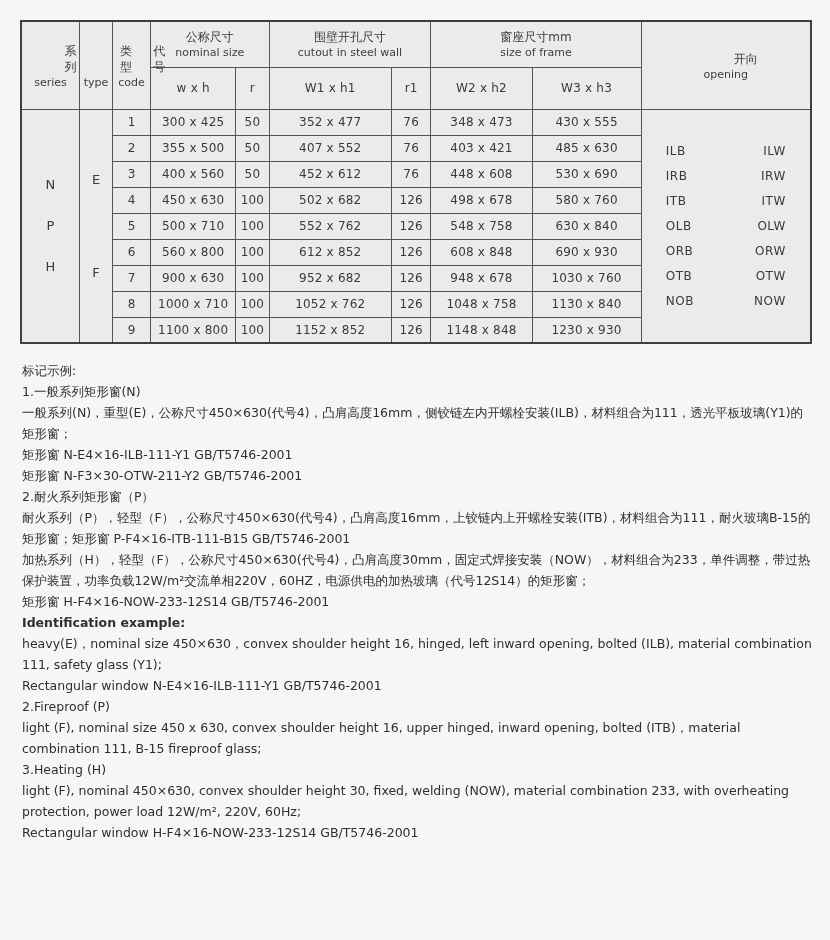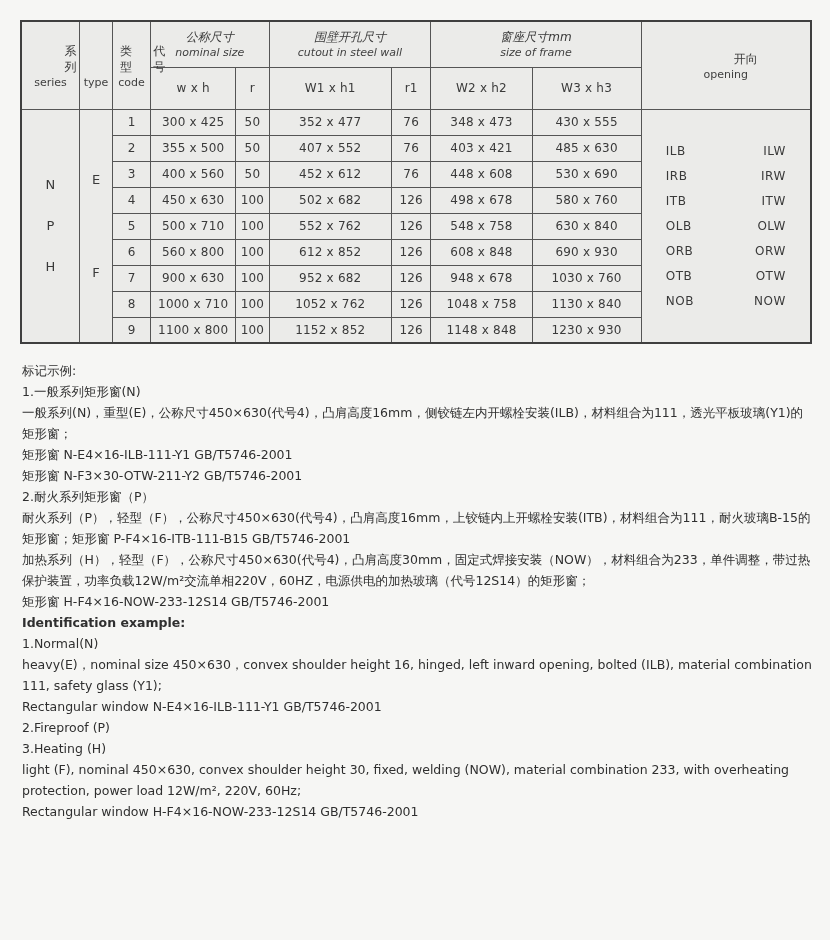--- a/index.html
+++ b/index.html
@@ -23,21 +23,21 @@
     font-weight:normal;padding:0;
     color:#3a3a3a;
   }
   table.dim{border:2px solid #3f3f3f;}
   tr.hdr1{height:46px;}
   tr.hdr2{height:42px;padding-left:39px;}
   tr.body{height:26px;}
   .zh{display:block;font-size:12px;line-height:16px;}
   .en{display:block;font-size:11px;line-height:15px;color:#3f3f3f;}
   .two-line .zh{margin-top:2px;margin-left:40px;}
-  th.top-group{vertical-align:middle;font-style:italic;}
+  th.top-group{vertical-align:middle;}
   td.num, th.sub{font-size:12px;letter-spacing:0.2px;}
   td.merge-series,td.merge-type{vertical-align:middle;}
   .stack{display:flex;flex-direction:column;align-items:center;justify-content:center;height:100%;}
   .stack-series{gap:26px;}
   .stack-type{gap:78px;}
   .stack span{font-size:13px;}
   .opening-grid{
     display:flex;flex-direction:column;gap:11px;
     align-items:center;justify-content:center;height:100%;
   }
@@ -251,22 +251,22 @@
     <p>标记示例:</p>
     <p>1.一般系列矩形窗(N)</p>
     <p>一般系列(N)，重型(E)，公称尺寸450×630(代号4)，凸肩高度16mm，侧铰链左内开螺栓安装(ILB)，材料组合为111，透光平板玻璃(Y1)的矩形窗；</p>
     <p>矩形窗 N-E4×16-ILB-111-Y1 GB/T5746-2001</p>
     <p>矩形窗 N-F3×30-OTW-211-Y2 GB/T5746-2001</p>
     <p>2.耐火系列矩形窗（P）</p>
     <p>耐火系列（P），轻型（F），公称尺寸450×630(代号4)，凸肩高度16mm，上铰链内上开螺栓安装(ITB)，材料组合为111，耐火玻璃B-15的矩形窗；矩形窗 P-F4×16-ITB-111-B15 GB/T5746-2001</p>
     <p>加热系列（H），轻型（F），公称尺寸450×630(代号4)，凸肩高度30mm，固定式焊接安装（NOW），材料组合为233，单件调整，带过热保护装置，功率负载12W/m²交流单相220V，60HZ，电源供电的加热玻璃（代号12S14）的矩形窗；</p>
     <p>矩形窗 H-F4×16-NOW-233-12S14 GB/T5746-2001</p>
     <p class="strong">Identification example:</p>
-    <p>1.Normal(N)</p>
     <p>heavy(E)，nominal size 450×630，convex shoulder height 16, hinged, left inward opening, bolted (ILB), material combination 111, safety glass (Y1);</p>
     <p>Rectangular window  N-E4×16-ILB-111-Y1  GB/T5746-2001</p>
     <p>2.Fireproof (P)</p>
+    <p>light (F), nominal size 450 x 630, convex shoulder height 16, upper hinged, inward opening, bolted (ITB)，material combination 111, B-15 fireproof glass;</p>
     <p>3.Heating (H)</p>
     <p>light (F), nominal 450×630, convex shoulder height 30, fixed, welding (NOW), material combination 233, with overheating protection, power load 12W/m², 220V, 60Hz;</p>
     <p>Rectangular window  H-F4×16-NOW-233-12S14  GB/T5746-2001</p>
   </div>
 
 </div>
 
 </body></html>

